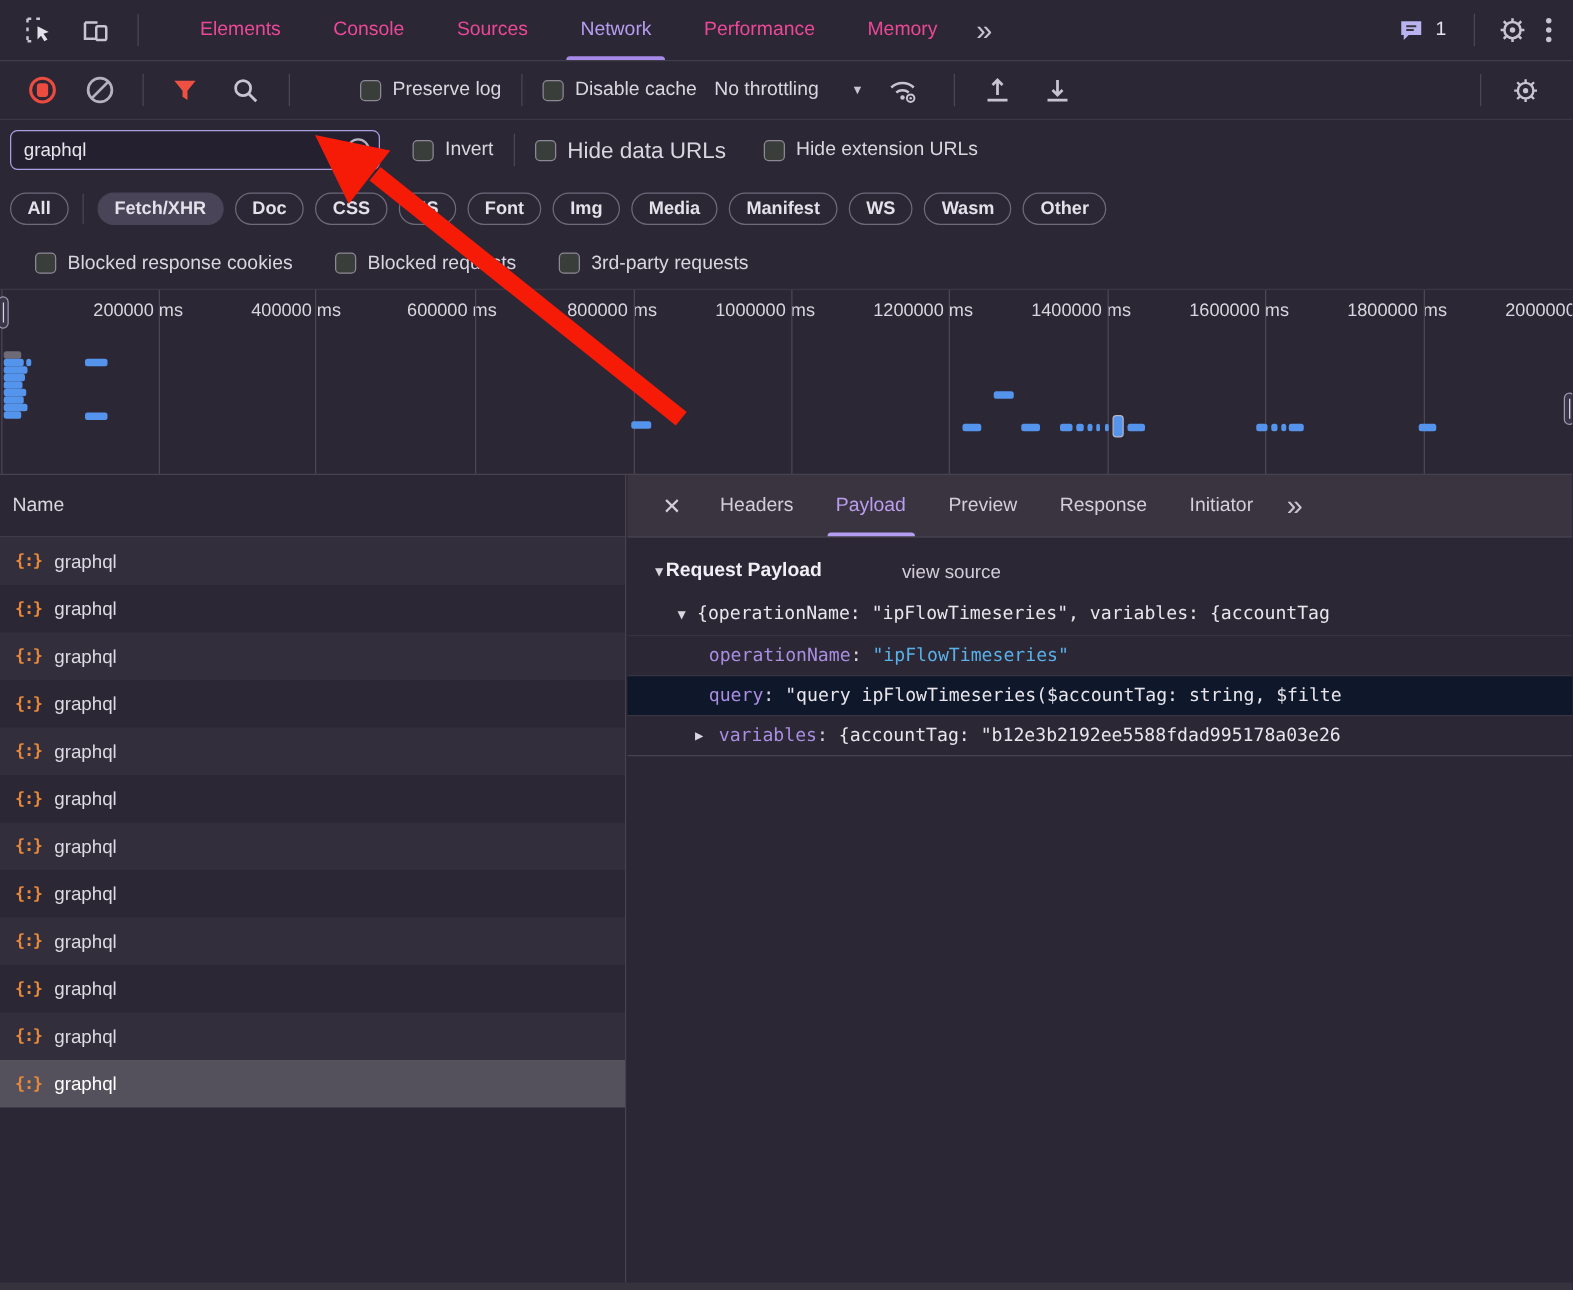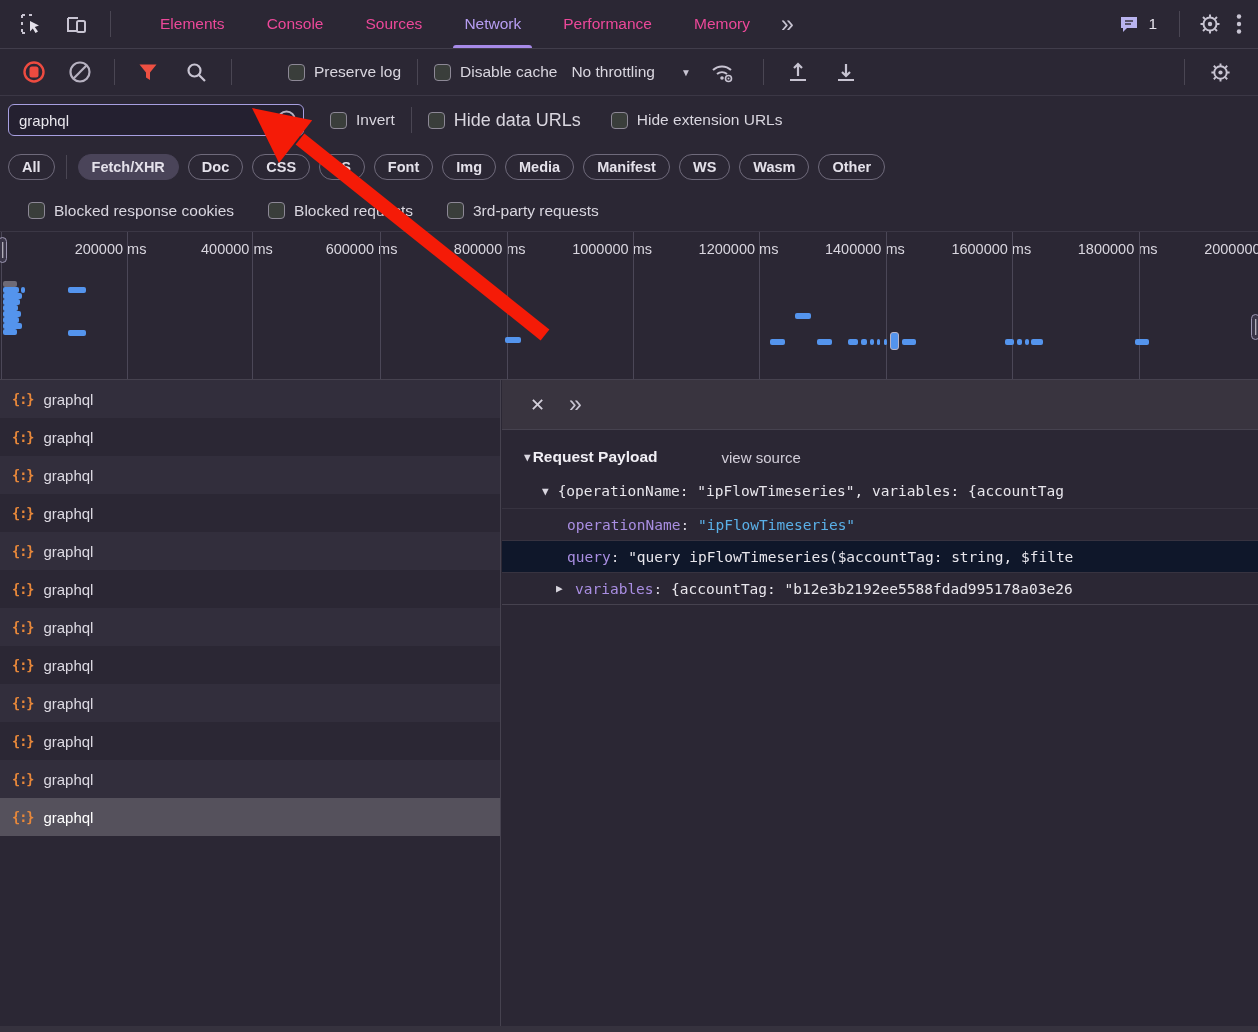--- a/index.html
+++ b/index.html
@@ -341,20 +341,23 @@
       <div class="tl-bar" style="left: 1017px; top: 107px; width: 5px;"></div>
       <div class="tl-bar" style="left: 1025px; top: 107px; width: 4px;"></div>
       <div class="tl-bar" style="left: 1031px; top: 107px; width: 12px;"></div>
       <div class="tl-bar" style="left: 1135px; top: 107px; width: 14px;"></div>
     </div>
   <div class="tl-handle" style="left:-2px; top:5px;"></div>
   <div class="tl-handle" style="left:1251px; top:82px;"></div>
 </div>
 
 <div class="requests">
+  <div class="req-header">
+    <span>Name</span>
+  </div>
   <div id="req-rows">
       <div class="req-row">
         <span class="braces">{:}</span>
         <span>graphql</span>
       </div>
       <div class="req-row">
         <span class="braces">{:}</span>
         <span>graphql</span>
       </div>
       <div class="req-row">
@@ -396,20 +399,27 @@
       <div class="req-row selected">
         <span class="braces">{:}</span>
         <span>graphql</span>
       </div>
     </div>
 </div>
 
 <div class="details">
   <div class="det-tabbar">
     <span class="det-close">✕</span>
+    <div id="det-tabs" style="display:flex; align-items:stretch;">
+        <div class="det-tab">Headers</div>
+        <div class="det-tab active">Payload</div>
+        <div class="det-tab">Preview</div>
+        <div class="det-tab">Response</div>
+        <div class="det-tab">Initiator</div>
+      </div>
     <span class="more-chevrons" style="display:flex;align-items:center;">»</span>
   </div>
   <div class="payload">
     <div class="pl-row pl-section">
       <span class="tri">▼</span>
       <span class="pl-title">Request Payload</span>
       <span class="pl-viewsrc">view source</span>
     </div>
     <div class="pl-row pl-root">
       <span class="tri">▼</span>

